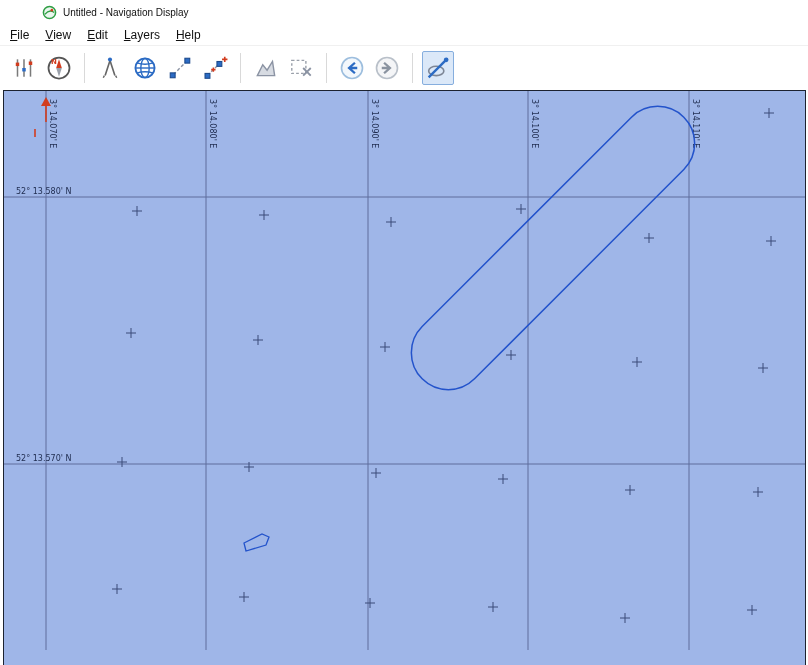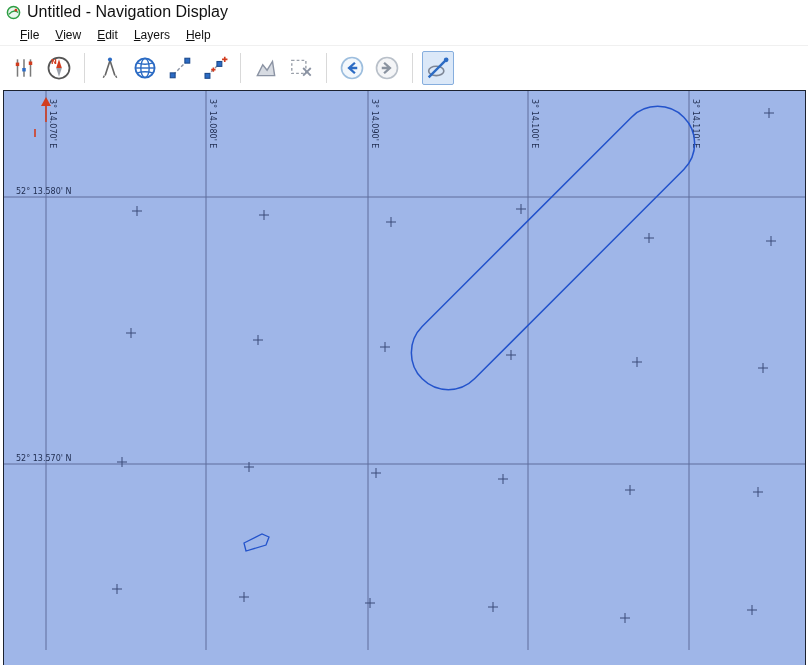--- a/index.html
+++ b/index.html
@@ -1,21 +1,21 @@
 <!DOCTYPE html>
 <html><head>
 <meta charset="utf-8">
 <style>
   * { box-sizing: border-box; margin: 0; padding: 0; }
   html,body { width: 808px; height: 665px; overflow: hidden; background:#fff;
               font-family: "Liberation Sans", sans-serif; }
   .titlebar { height:24px; display:flex; align-items:center; gap:6px;
-              padding-left:6px; background:#ffffff; font-size:16px; color:#111; }
+              padding-left:6px; background:#ffffff; font-size:10px; color:#111;margin-left:36px; }
   .menubar { height:21px; display:flex; align-items:center; background:#ffffff;
-             font-size:12px; color:#111; padding-left:12px; }
+             font-size:12px; color:#111; padding-left:2px; }
   .menu-item { padding:2px 8px; cursor:default; }
   .menu-item u { text-decoration:underline; }
   .toolbar { height:45px; background:#ffffff; display:flex; align-items:center;
              padding-left:8px; gap:3px; border-top:1px solid #f0f0f0; }
   .tbtn { width:32px; height:34px; display:flex; align-items:center; justify-content:center;
           border:1px solid transparent; border-radius:2px; background:transparent; }
   .tbtn.toggled { background:#dbe8f8; border-color:#86aede; }
   .tsep { width:1px; height:30px; background:#d9d9d9; margin:0 6px; }
   .map-wrap { position:relative; margin:0 2px 0 3px; height:645px;
               border:1px solid #1c2230; border-bottom:none; overflow:hidden; }

